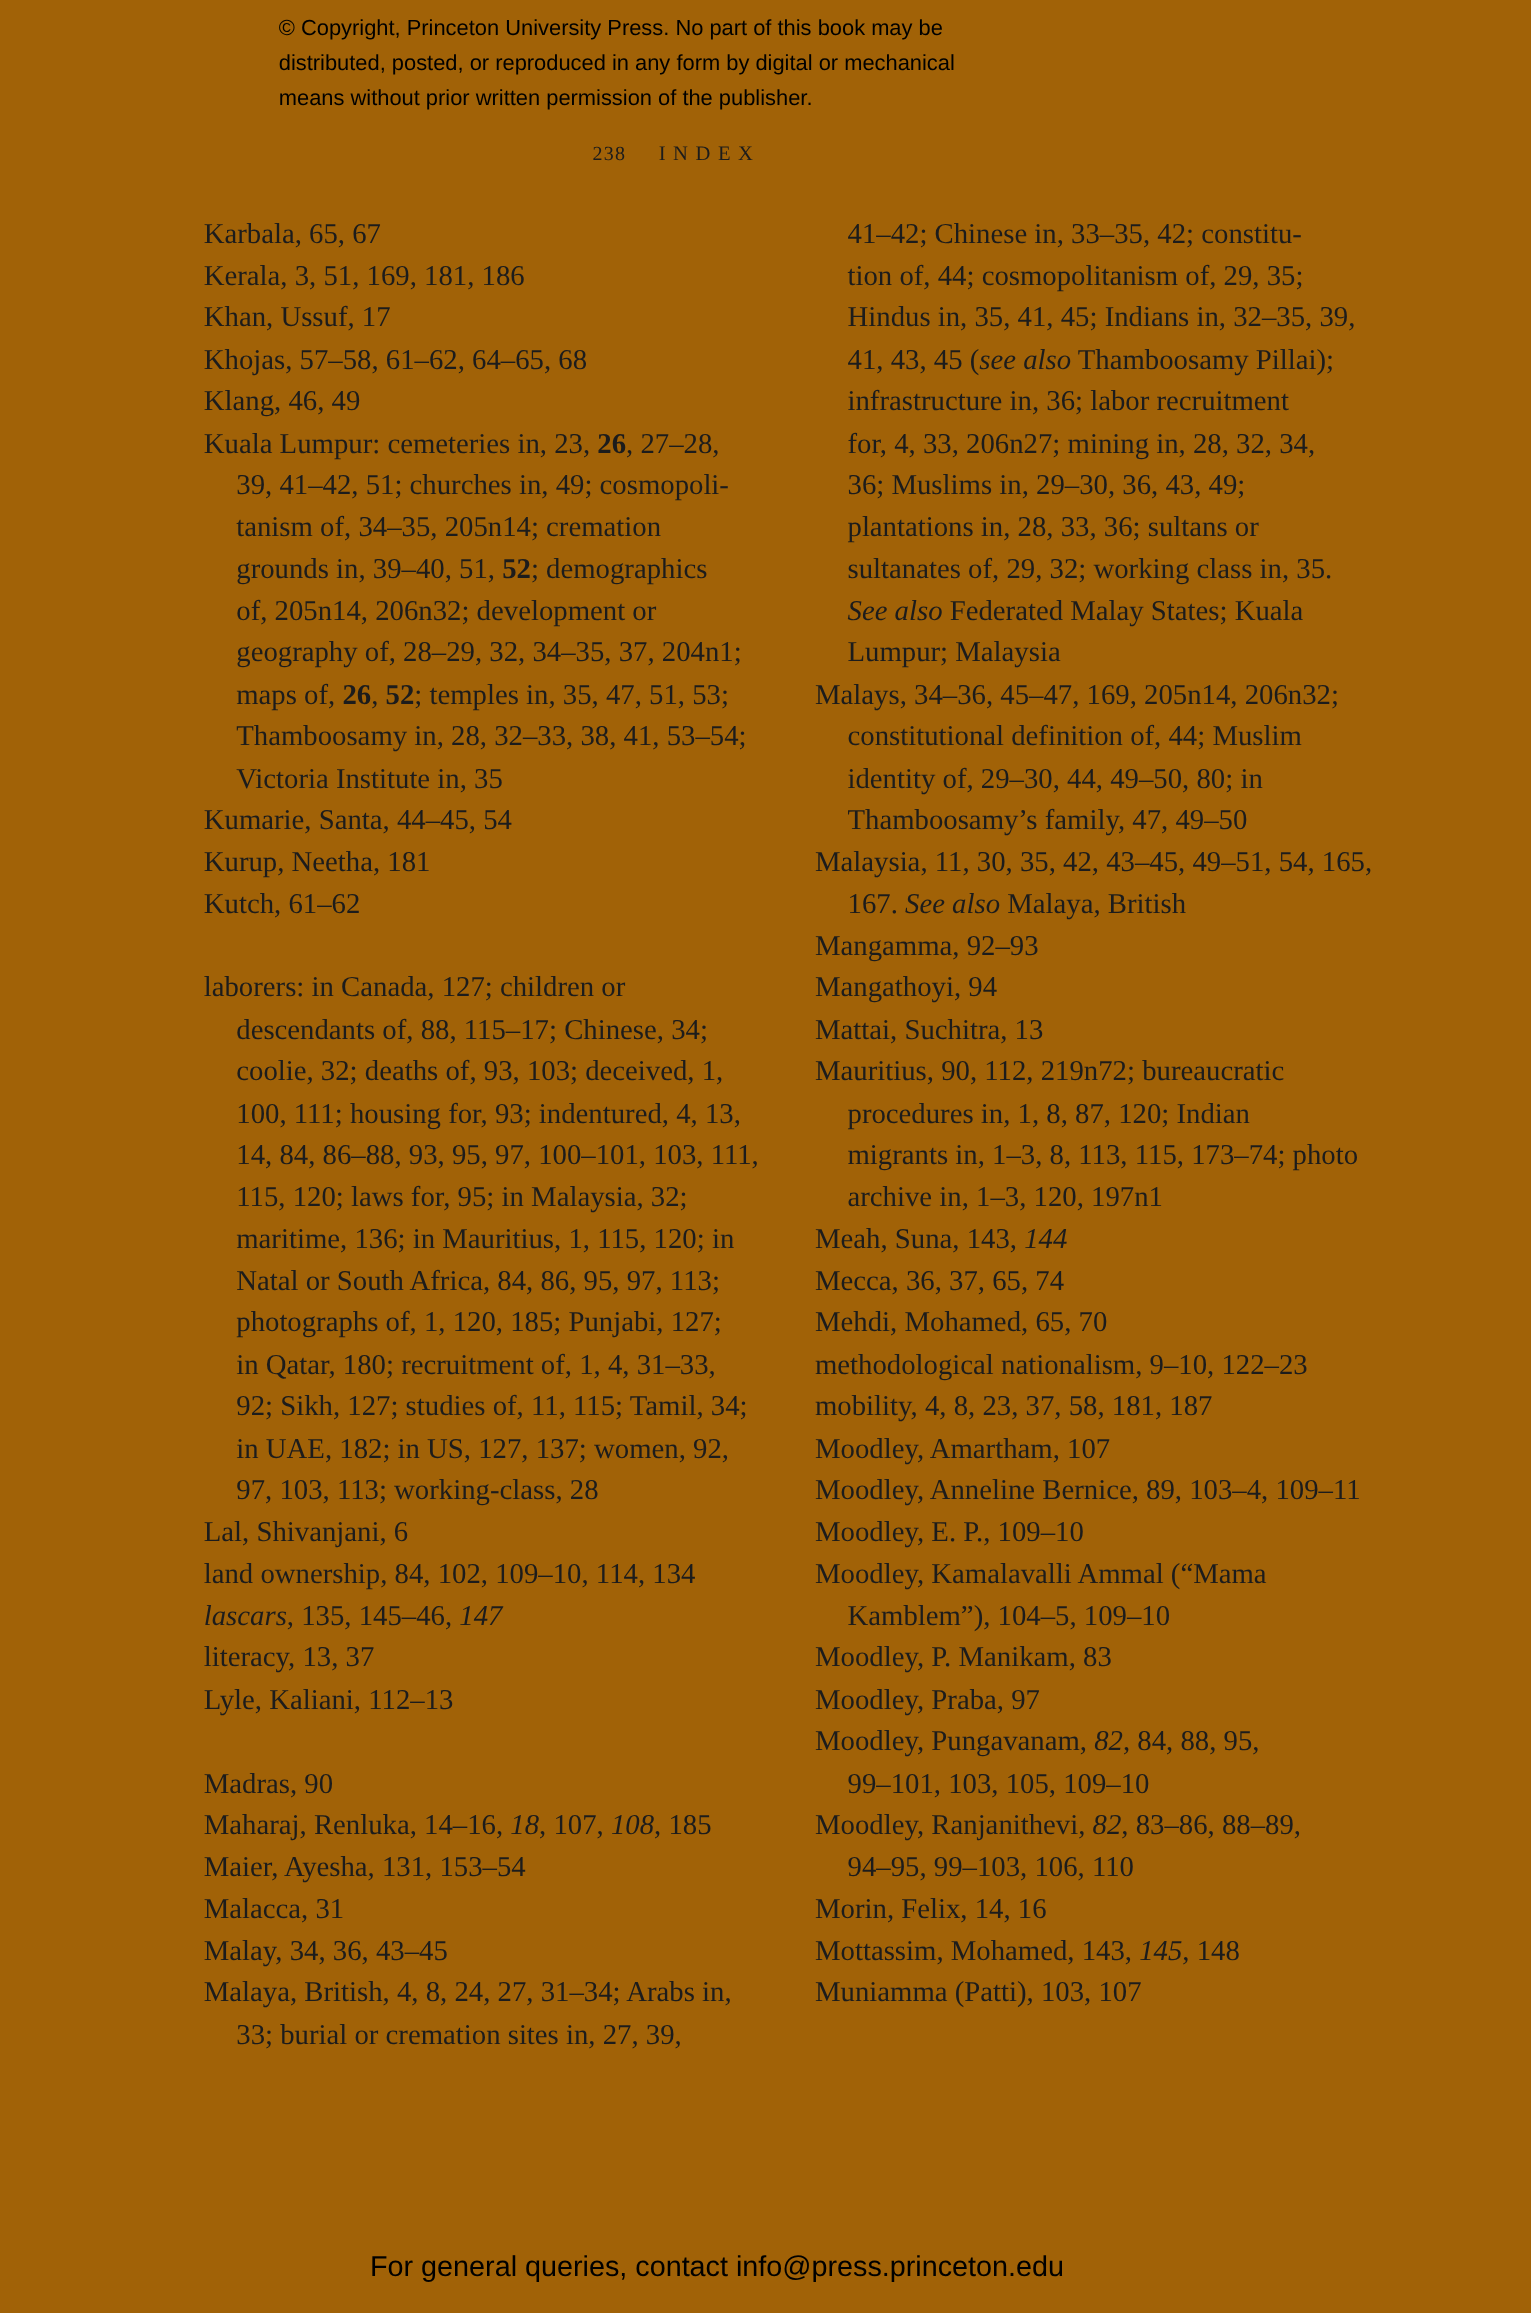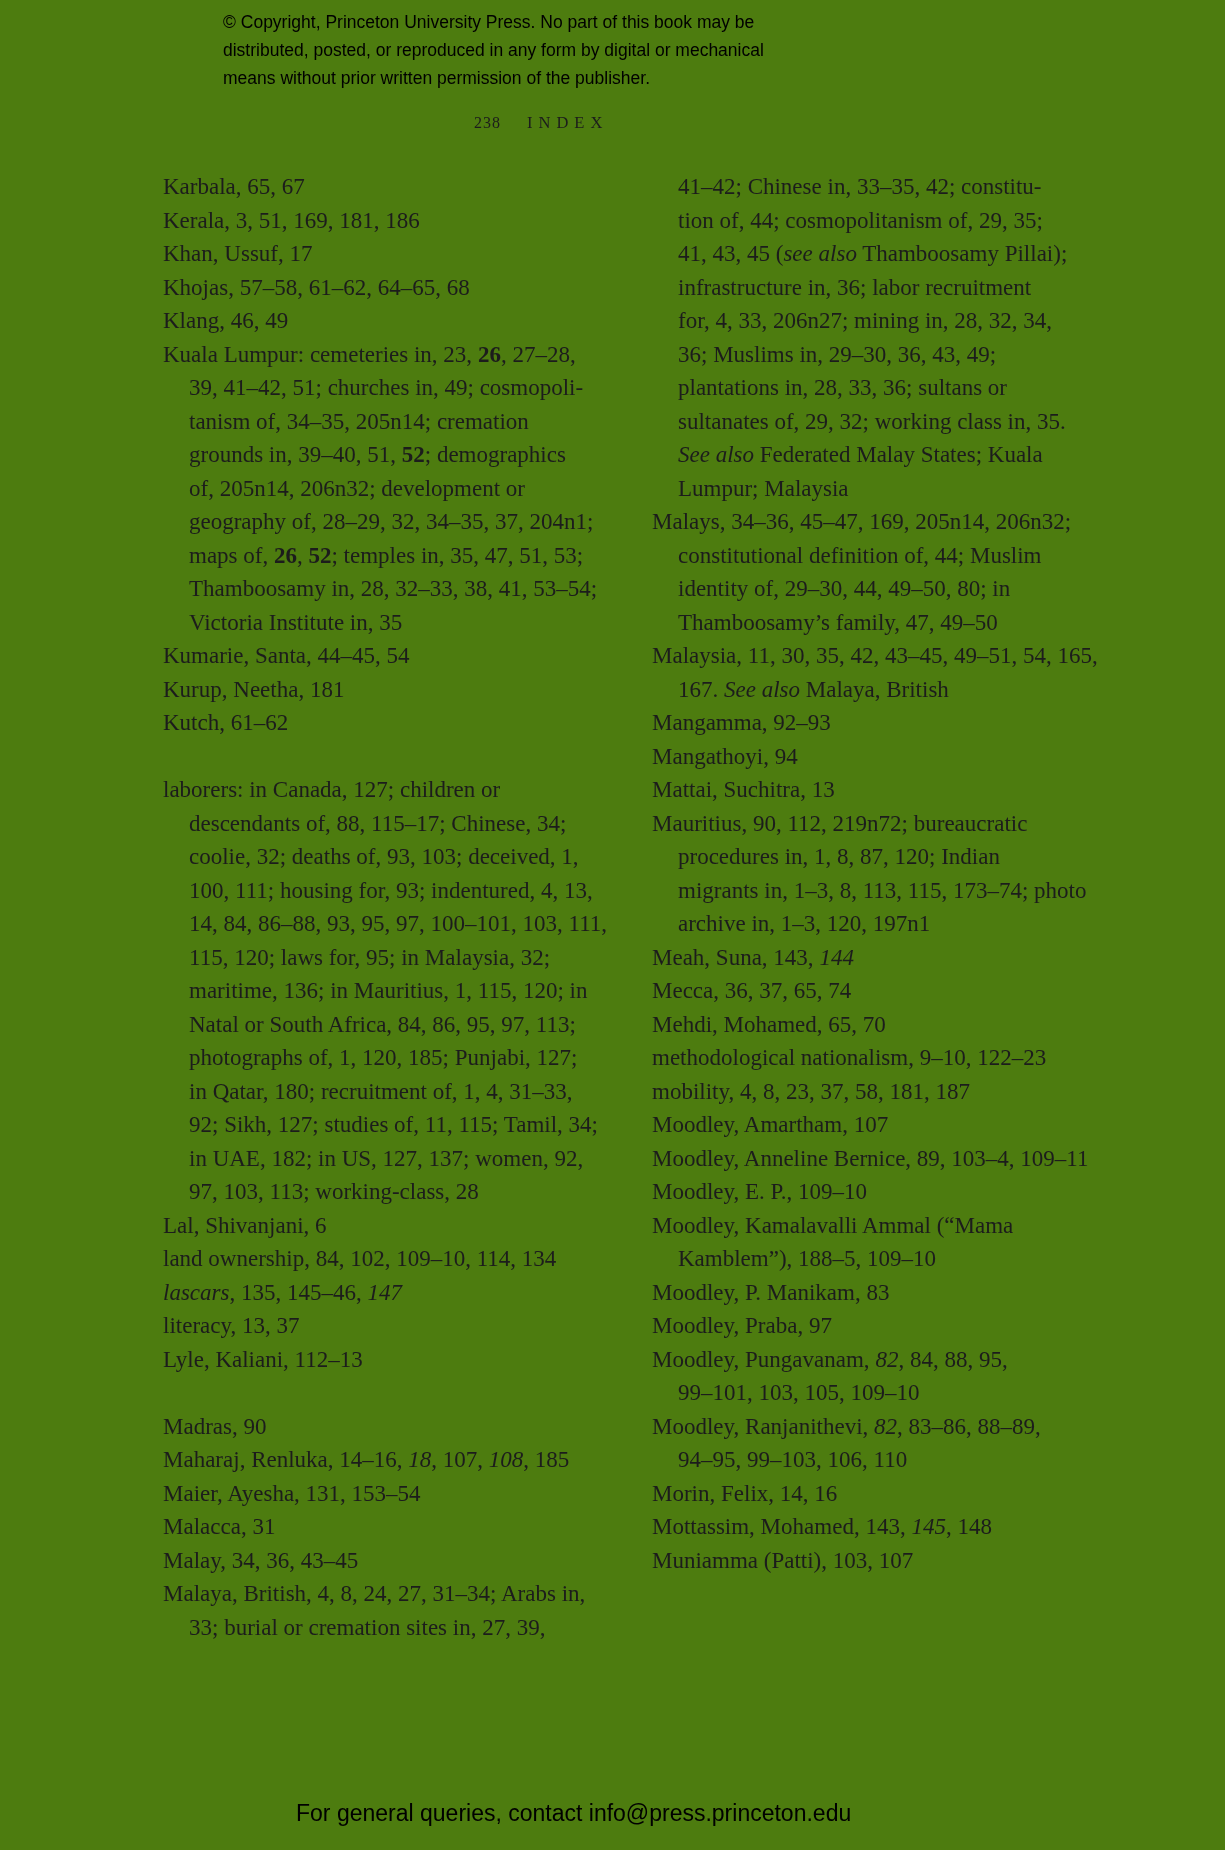--- a/index.html
+++ b/index.html
@@ -1,21 +1,21 @@
 <!DOCTYPE html>
 <html><head>
 <meta charset="utf-8">
 <title>Index Page</title>
 <style>
   html, body { margin: 0; padding: 0; background: #ffffff; }
   .page {
     position: relative;
     width: 1225px;
     height: 1850px;
-    background: #4d7c0f;
+    background: #a16207;
     color: #1c1c1c;
     font-family: "Liberation Serif", serif;
     overflow: hidden;
   }
   .copyright {
     position: absolute;
     left: 223px;
     top: 8px;
     font-family: "Liberation Sans", sans-serif;
     font-size: 17.5px;
@@ -118,20 +118,21 @@
       <div class="line">Maier, Ayesha, 131, 153–54</div>
       <div class="line">Malacca, 31</div>
       <div class="line">Malay, 34, 36, 43–45</div>
       <div class="line">Malaya, British, 4, 8, 24, 27, 31–34; Arabs in,</div>
       <div class="line ind">33; burial or cremation sites in, 27, 39,</div>
     </div>
 
   <div class="col col-right" id="col-right">
       <div class="line ind">41–42; Chinese in, 33–35, 42; constitu-</div>
       <div class="line ind">tion of, 44; cosmopolitanism of, 29, 35;</div>
+      <div class="line ind">Hindus in, 35, 41, 45; Indians in, 32–35, 39,</div>
       <div class="line ind">41, 43, 45 (<i>see also</i> Thamboosamy Pillai);</div>
       <div class="line ind">infrastructure in, 36; labor recruitment</div>
       <div class="line ind">for, 4, 33, 206n27; mining in, 28, 32, 34,</div>
       <div class="line ind">36; Muslims in, 29–30, 36, 43, 49;</div>
       <div class="line ind">plantations in, 28, 33, 36; sultans or</div>
       <div class="line ind">sultanates of, 29, 32; working class in, 35.</div>
       <div class="line ind"><i>See also</i> Federated Malay States; Kuala</div>
       <div class="line ind">Lumpur; Malaysia</div>
       <div class="line">Malays, 34–36, 45–47, 169, 205n14, 206n32;</div>
       <div class="line ind">constitutional definition of, 44; Muslim</div>
@@ -148,21 +149,21 @@
       <div class="line ind">archive in, 1–3, 120, 197n1</div>
       <div class="line">Meah, Suna, 143, <i>144</i></div>
       <div class="line">Mecca, 36, 37, 65, 74</div>
       <div class="line">Mehdi, Mohamed, 65, 70</div>
       <div class="line">methodological nationalism, 9–10, 122–23</div>
       <div class="line">mobility, 4, 8, 23, 37, 58, 181, 187</div>
       <div class="line">Moodley, Amartham, 107</div>
       <div class="line">Moodley, Anneline Bernice, 89, 103–4, 109–11</div>
       <div class="line">Moodley, E. P., 109–10</div>
       <div class="line">Moodley, Kamalavalli Ammal (“Mama</div>
-      <div class="line ind">Kamblem”), 188–5, 109–10</div>
+      <div class="line ind">Kamblem”), 104–5, 109–10</div>
       <div class="line">Moodley, P. Manikam, 83</div>
       <div class="line">Moodley, Praba, 97</div>
       <div class="line">Moodley, Pungavanam, <i>82</i>, 84, 88, 95,</div>
       <div class="line ind">99–101, 103, 105, 109–10</div>
       <div class="line">Moodley, Ranjanithevi, <i>82</i>, 83–86, 88–89,</div>
       <div class="line ind">94–95, 99–103, 106, 110</div>
       <div class="line">Morin, Felix, 14, 16</div>
       <div class="line">Mottassim, Mohamed, 143, <i>145</i>, 148</div>
       <div class="line">Muniamma (Patti), 103, 107</div>
     </div>

